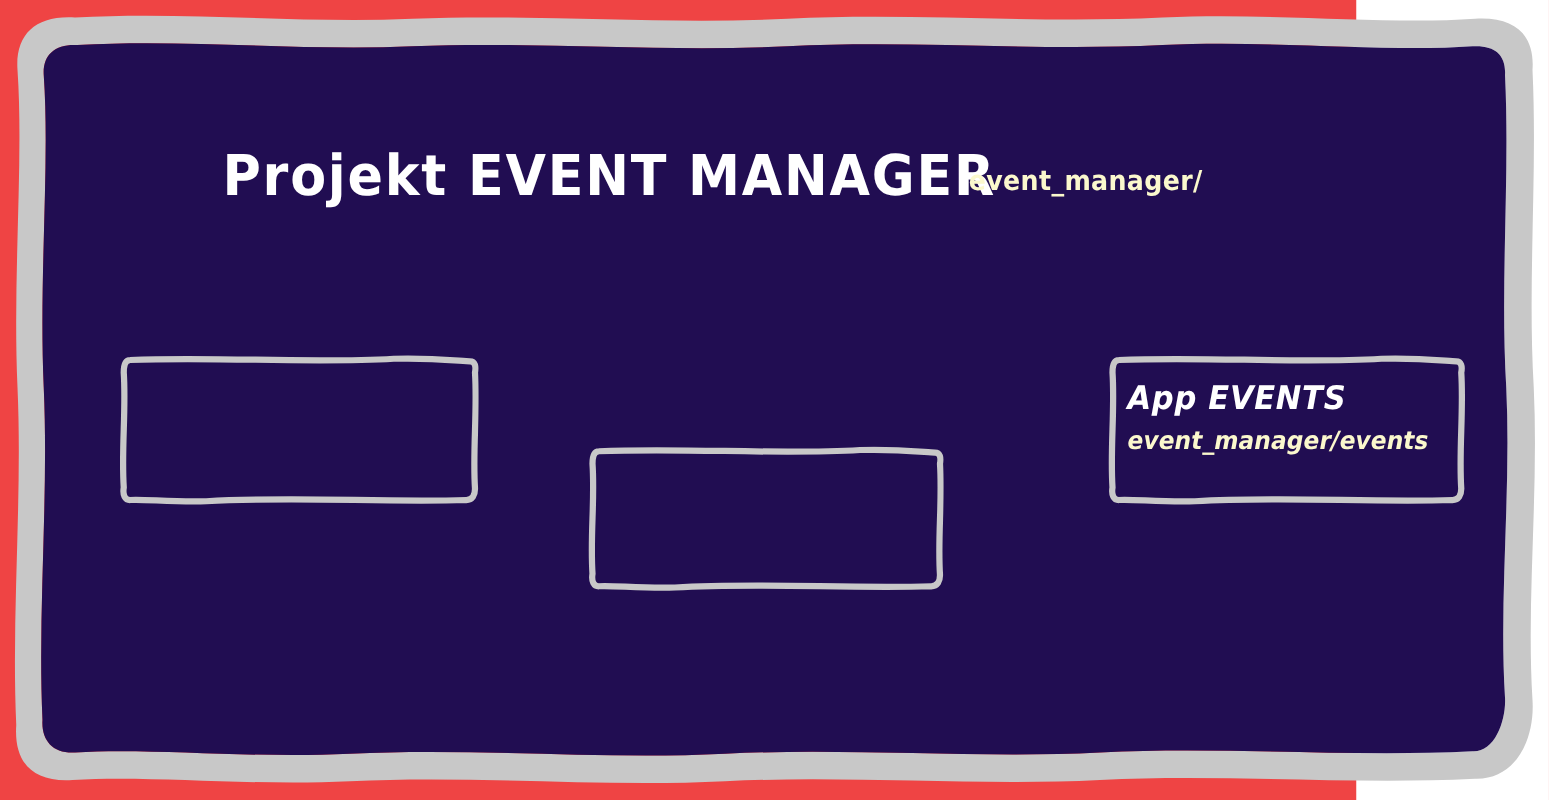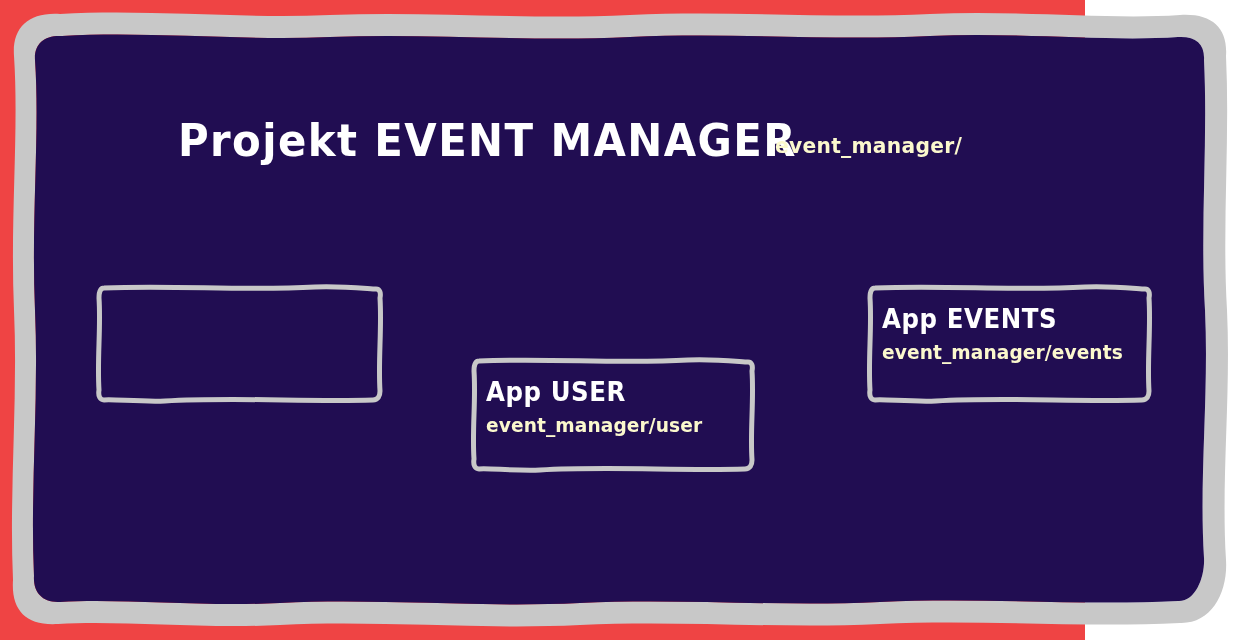--- a/index.html
+++ b/index.html
@@ -113,21 +113,21 @@
     letter-spacing: 0.1px;
     line-height: 1.05;
     white-space: nowrap;
     transform: scaleX(0.93);
     transform-origin: left center;
   }
 
   
   #app-box-blog   { left: 95px;  top: 284px; width: 288px; height: 120px; }
   #app-box-user   { left: 470px; top: 357px; width: 285px; height: 116px; }
-  #app-box-events { left: 866px; top: 284px; width: 286px; height: 120px; }
+  #app-box-events { left: 886px; top: 284px; width: 286px; height: 120px; font-style: italic; }
 </style>
 </head>
 <body>
 
 <div id="canvas">
 
   <svg id="frame-svg" viewBox="0 0 1239 640" preserveAspectRatio="none" aria-hidden="true">
     <path d="
       M 60 14
       C 150 9, 240 19, 330 15
@@ -215,24 +215,20 @@
       <path d="M 9 4 C 80 1, 150 7, 218 3 C 248 2, 272 5, 278 5
                C 282 5, 283 9, 282 14
                C 284 44, 280 73, 282 103
                C 282 108, 280 112, 275 112
                C 207 114, 138 109, 70 113
                C 45 114, 18 111, 9 112
                C 5 112, 3 108, 4 102
                C 2 72, 6 43, 4 14
                C 4 8, 5 4, 9 4 Z" fill="none" stroke="#c8c8c8" stroke-width="5" stroke-linejoin="round" stroke-linecap="round"></path>
     </svg>
-    <div class="app-box-text">
-      <div class="app-box-title">App USER</div>
-      <div class="app-box-path">event_manager/user</div>
-    </div>
   </div>
 
   <div class="app-box" id="app-box-events">
     <svg class="app-box-svg" viewBox="0 0 286 120" preserveAspectRatio="none" aria-hidden="true">
       <path d="M 9 4 C 80 1, 150 7, 219 3 C 249 2, 273 5, 279 5
                C 283 5, 284 9, 283 14
                C 285 45, 281 76, 283 107
                C 283 112, 281 116, 276 116
                C 208 118, 139 113, 70 117
                C 45 118, 18 115, 9 116

